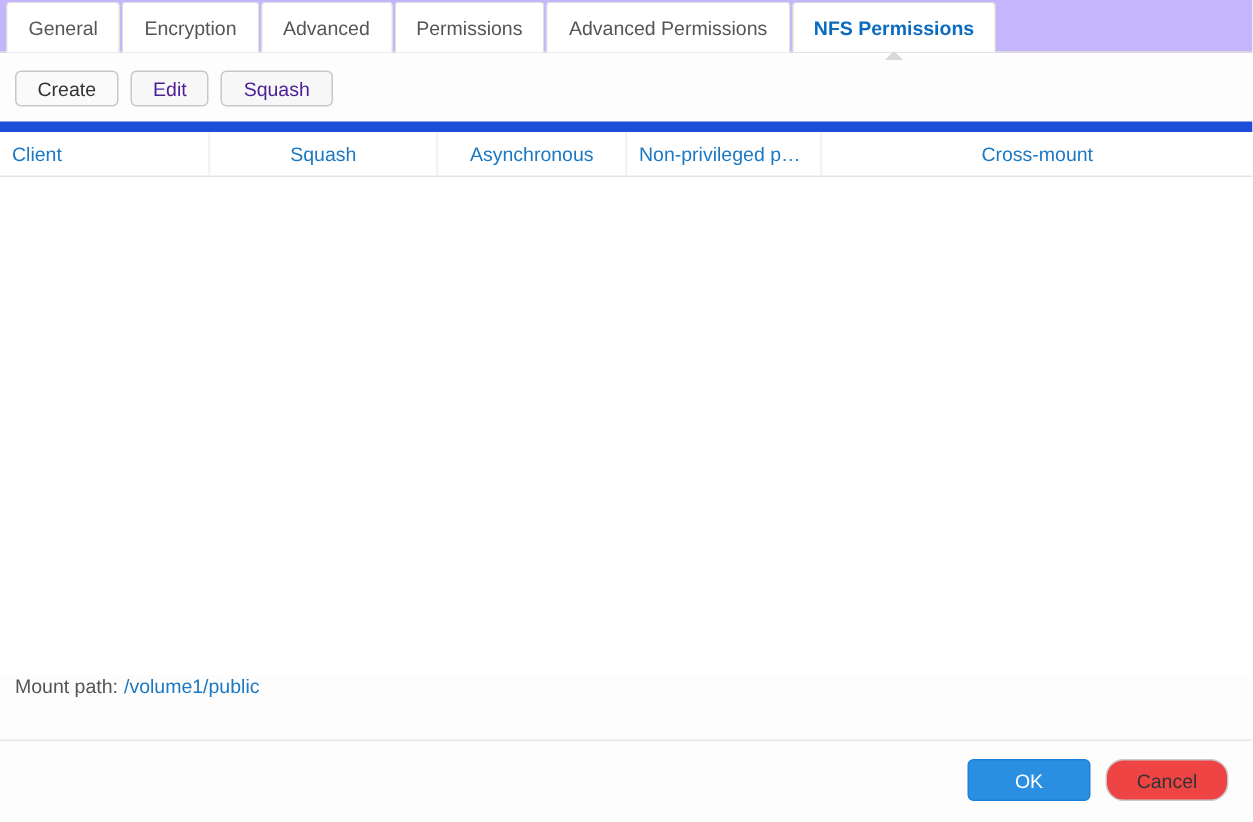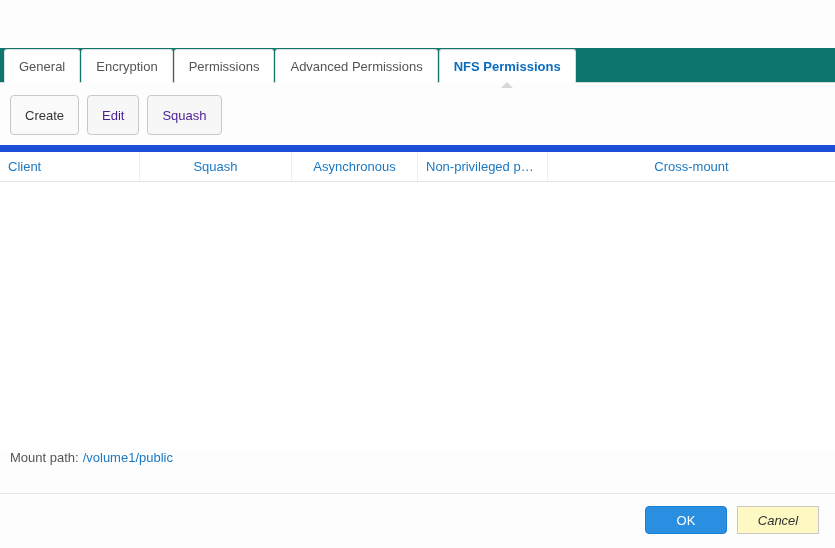--- a/index.html
+++ b/index.html
@@ -11,22 +11,21 @@
       color: #444;
       background: #fdfdfd;
       display: flex;
       flex-direction: column;
       overflow: hidden;
     }
     .tabs {
       display: flex;
       border-bottom: 1px solid #d8d8d8;
       padding: 0 4px;
-      background: #0f766e;
-      margin-top: 48px;
+      background: #c4b5fd;
     }
     .tab {
       padding: 9px 14px 8px;
       color: #555;
       cursor: pointer;
       border: 1px solid transparent;
       border-bottom: none;
       position: relative;
       top: 1px;
       margin-right: 1px;
@@ -52,21 +51,21 @@
       border-left: 6px solid transparent;
       border-right: 6px solid transparent;
       border-bottom: 6px solid #d8d8d8;
     }
     .toolbar {
       display: flex;
       gap: 8px;
       padding: 12px 10px 10px;
     }
     .btn {
-      height: 40px;
+      height: 24px;
       padding: 0 14px;
       border: 1px solid #c8c8c8;
       border-radius: 4px;
       background: #fafafa;
       color: #333;
       font-size: 13px;
       cursor: pointer;
     }
     .btn.disabled {
       color: #4c1d95;
@@ -121,34 +120,34 @@
       border-radius: 4px;
       background: #2a8fe0;
       color: #fff;
       font-size: 13px;
       cursor: pointer;
     }
     .btn-secondary {
       height: 28px;
       min-width: 82px;
       border: 1px solid #c8c8c8;
-      border-radius: 0;
-      background: #fef9c3;
+      border-radius: 12px;
+      background: #ef4444;
       color: #333;
       font-size: 13px;
       cursor: pointer;
-      font-style: italic;
     }
   </style>
 </head>
 <body>
 
 <div class="tabs">
   <div class="tab">General</div>
   <div class="tab">Encryption</div>
+  <div class="tab">Advanced</div>
   <div class="tab">Permissions</div>
   <div class="tab">Advanced Permissions</div>
   <div class="tab active">NFS Permissions</div>
 </div>
 
 <div class="toolbar">
   <button class="btn">Create</button>
   <button class="btn disabled">Edit</button>
   <button class="btn disabled">Squash</button>
 </div>

